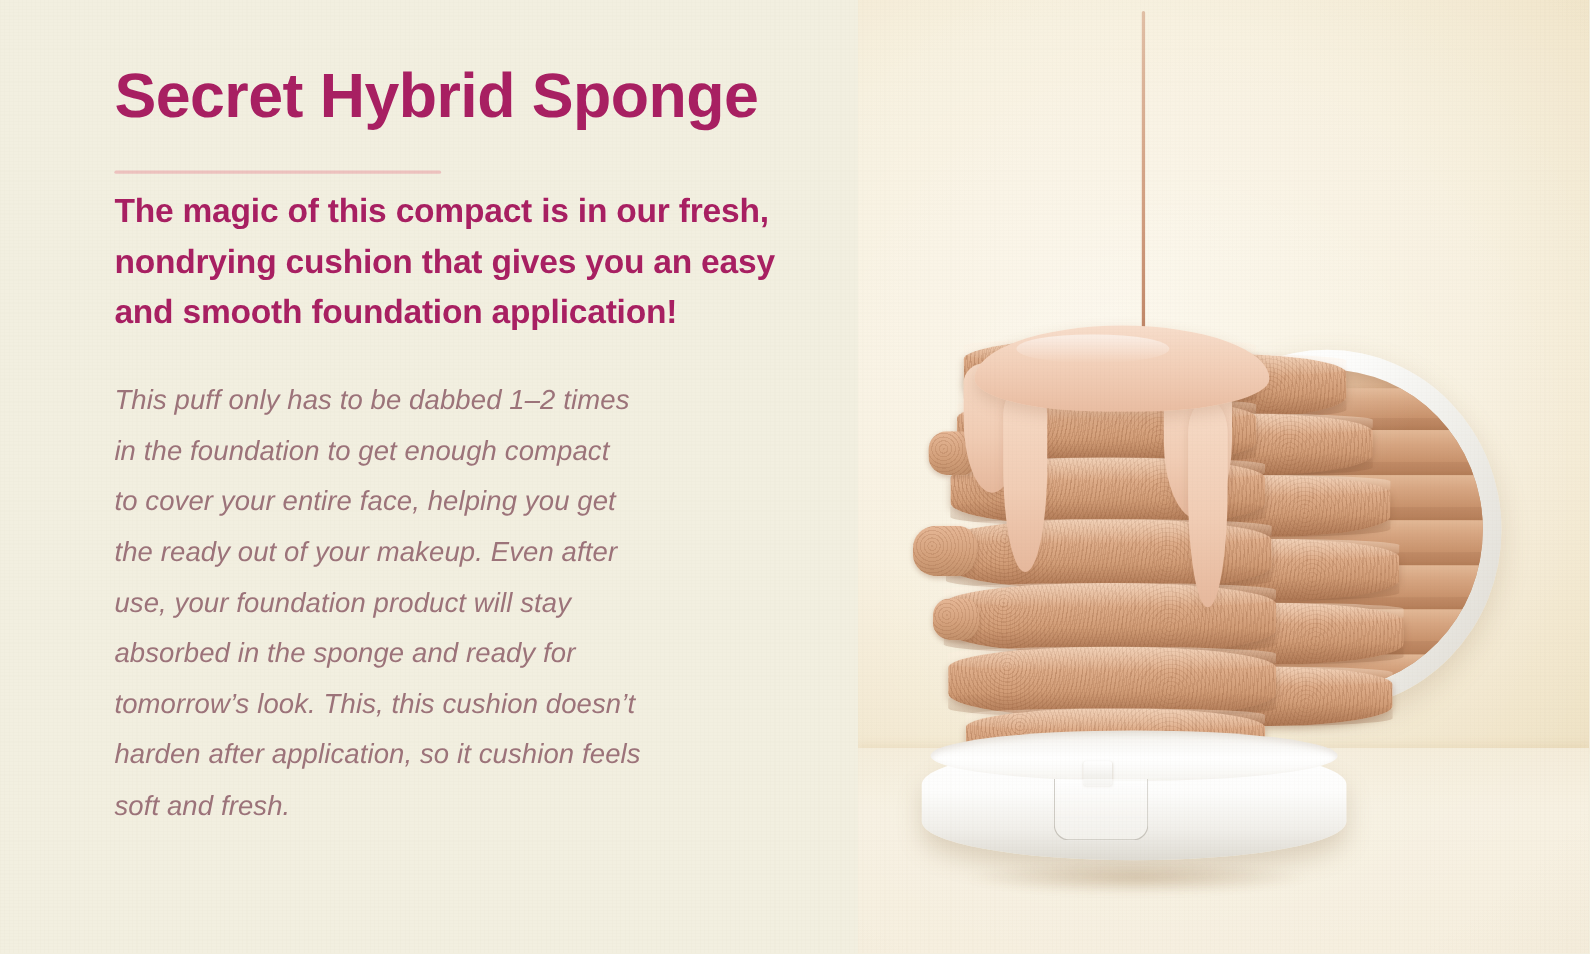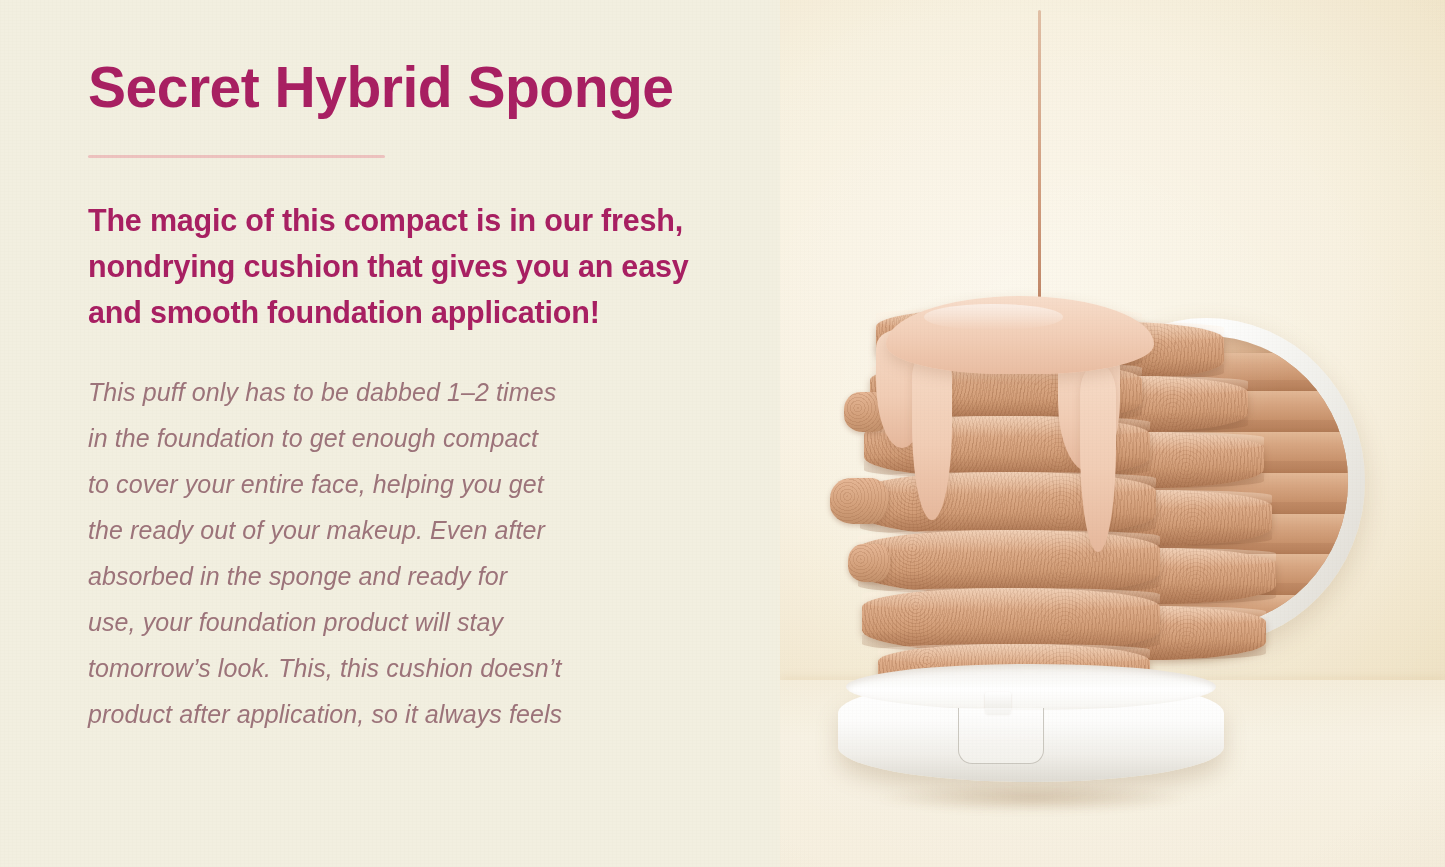--- a/index.html
+++ b/index.html
@@ -28,21 +28,21 @@
     z-index:40;
     opacity:.30;
     background-image:
       repeating-linear-gradient(0deg, rgba(120,105,80,.05) 0 1px, rgba(255,255,255,0) 1px 3px),
       repeating-linear-gradient(90deg, rgba(120,105,80,.04) 0 1px, rgba(255,255,255,0) 1px 4px);
   }
 
   
   #text-col {
     position:absolute;
-    left:88px; top:58px;
+    left:104px; top:58px;
     width:680px;
     z-index:20;
   }
 
   #page-title {
     font-size:57px;
     font-weight:bold;
     letter-spacing:-0.5px;
     line-height:1.04;
     color:#a81f62;
@@ -50,21 +50,21 @@
 
   #title-divider {
     width:297px;
     height:3px;
     margin-top:38px;
     background:#edc2bf;
     border-radius:2px;
   }
 
   #subheading {
-    margin-top:40px;
+    margin-top:12px;
     width:640px;
     font-size:30.5px;
     font-weight:bold;
     line-height:1.50;
     letter-spacing:-0.2px;
     color:#a81f62;
   }
 
   #body-copy {
     margin-top:33px;
@@ -294,24 +294,25 @@
 
     <div id="title-divider"></div>
 
     <h2 id="subheading">The magic of this compact is in our fresh, nondrying cushion that gives you an easy and smooth foundation application!</h2>
 
     <p id="body-copy">
       <span class="ln">This puff only has to be dabbed 1–2 times</span>
       <span class="ln">in the foundation to get enough compact</span>
       <span class="ln">to cover your entire face, helping you get</span>
       <span class="ln">the ready out of your makeup. Even after</span>
+      <span class="ln">use, your foundation product will stay</span>
       <span class="ln">absorbed in the sponge and ready for</span>
-      <span class="ln">use, your foundation product will stay</span>
       <span class="ln">tomorrow’s look. This, this cushion doesn’t</span>
-      <span class="ln">product after application, so it always feels</span>
+      <span class="ln">harden after application, so it cushion feels</span>
+      <span class="ln">soft and fresh.</span>
     </p>
   </div>
 
   <div id="photo">
     <div class="bd-wall"></div>
     <div class="bd-seam"></div>
     <div class="bd-table"></div>
     <div class="bd-vignette"></div>
 
     <div id="drip-stream"></div>

